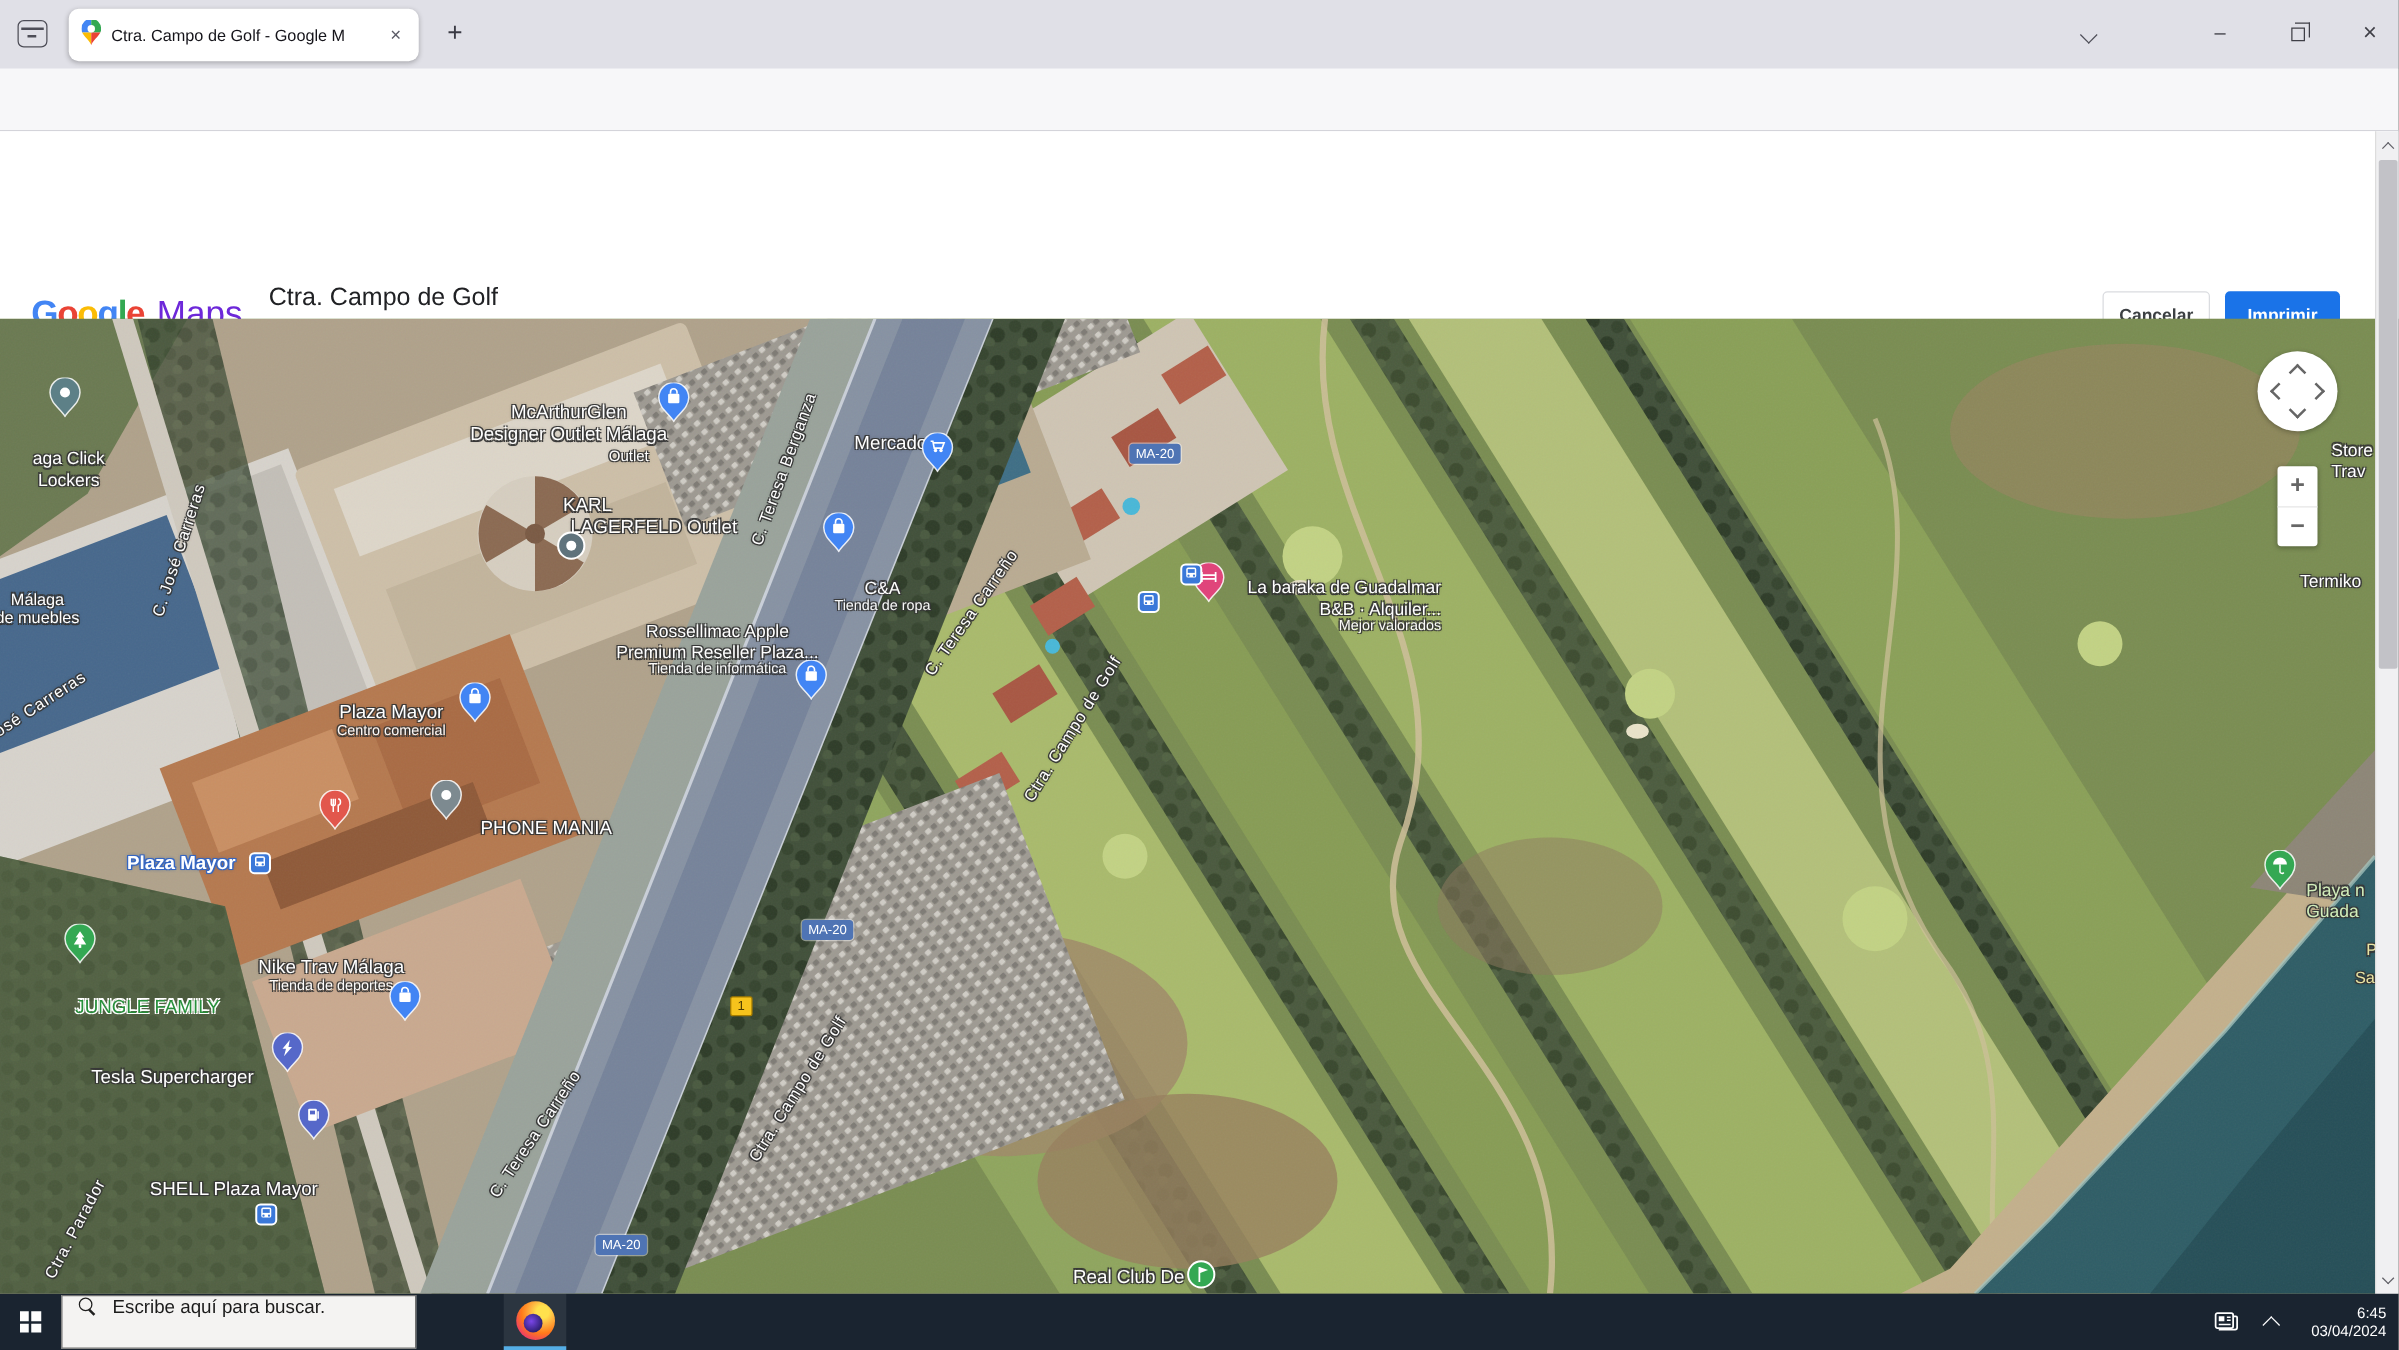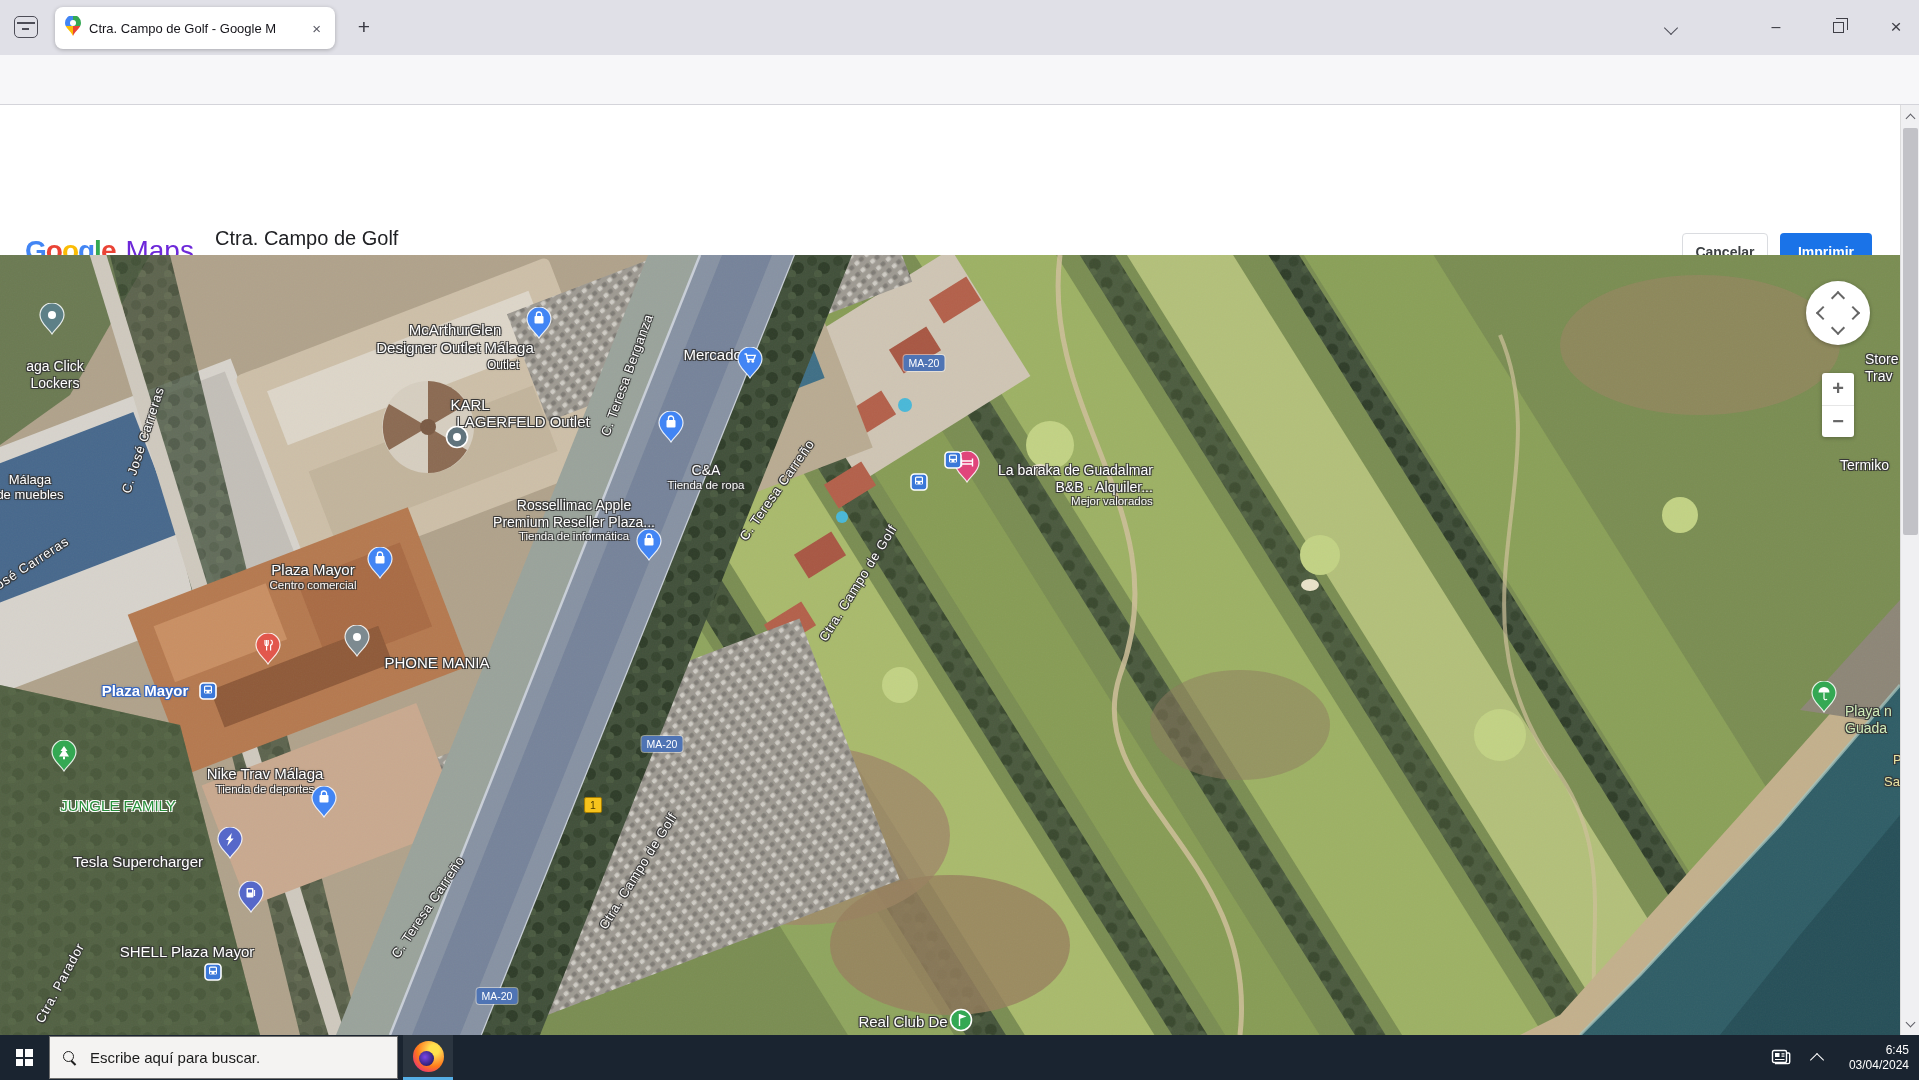--- a/index.html
+++ b/index.html
@@ -108,22 +108,22 @@
   .arr-down{bottom:2px;}.arr-down span{transform:rotate(45deg);margin-bottom:3px;}
   .pthumb{position:absolute;left:2px;top:23px;width:15px;height:407px;background:#c2c2c7;border-radius:2px;}
 
   
   .taskbar{position:absolute;left:0;top:1035px;width:1919px;height:45px;background:#1a2430;}
   .tb-start{position:absolute;left:0;top:0;width:48px;height:45px;display:flex;align-items:center;justify-content:center;}
   .win-logo{position:relative;width:17px;height:17px;}
   .win-logo i{position:absolute;width:7.5px;height:7.5px;background:#fdfdfd;}
   .win-logo i:nth-child(1){left:0;top:0;}.win-logo i:nth-child(2){right:0;top:0;}
   .win-logo i:nth-child(3){left:0;bottom:0;}.win-logo i:nth-child(4){right:0;bottom:0;}
-  .tb-search{position:absolute;left:49px;top:1px;width:349px;height:43px;background:#f4f3f2;border:1px solid #707070;
-    display:flex;align-items:center;padding:0 12px;}
+  .tb-search{position:absolute;left:49px;top:1px;width:284px;height:43px;background:#f4f3f2;border:1px solid #707070;
+    display:flex;align-items:flex-start;padding:0 12px;}
   .mag{position:relative;width:16px;height:16px;margin-right:12px;}
   .mag:before{content:"";position:absolute;left:1px;top:1px;width:9px;height:9px;border:1.8px solid #1f1f1f;border-radius:50%;}
   .mag:after{content:"";position:absolute;left:10px;top:10px;width:6px;height:1.8px;background:#1f1f1f;transform:rotate(45deg);transform-origin:0 0;}
   .tb-search-text{font-size:15px;color:#1b1b1b;}
   .tb-ff{position:absolute;left:403px;top:0;width:50px;height:45px;background:rgba(255,255,255,.08);
     display:flex;align-items:center;justify-content:center;border-bottom:3px solid #55aee6;}
   .fx{position:relative;width:31px;height:31px;border-radius:50%;
     background:radial-gradient(circle at 68% 28%,#ffe14d 0 16%,#ffb340 32%,#ff7a1a 55%,#f03f63 78%,#c12bb5 95%);}
   .fx:after{content:"";position:absolute;left:6px;top:10px;width:15px;height:15px;border-radius:50%;
     background:radial-gradient(circle at 40% 40%,#7a46e8,#291d6b 75%);}

